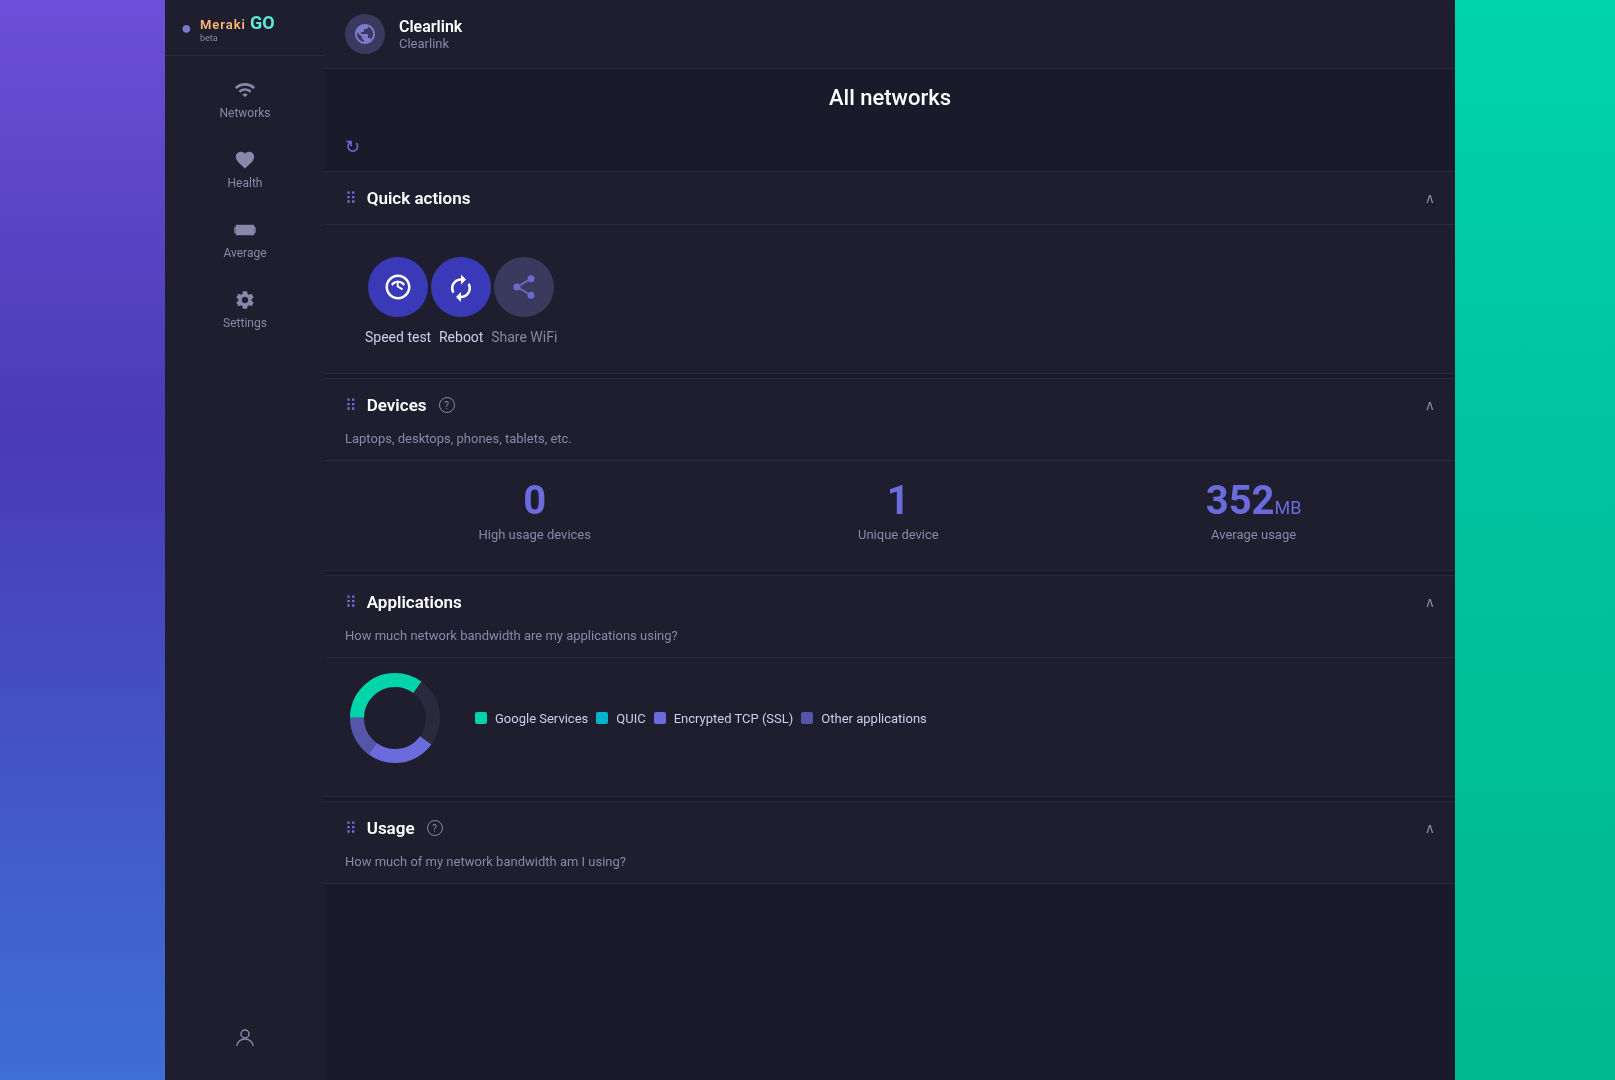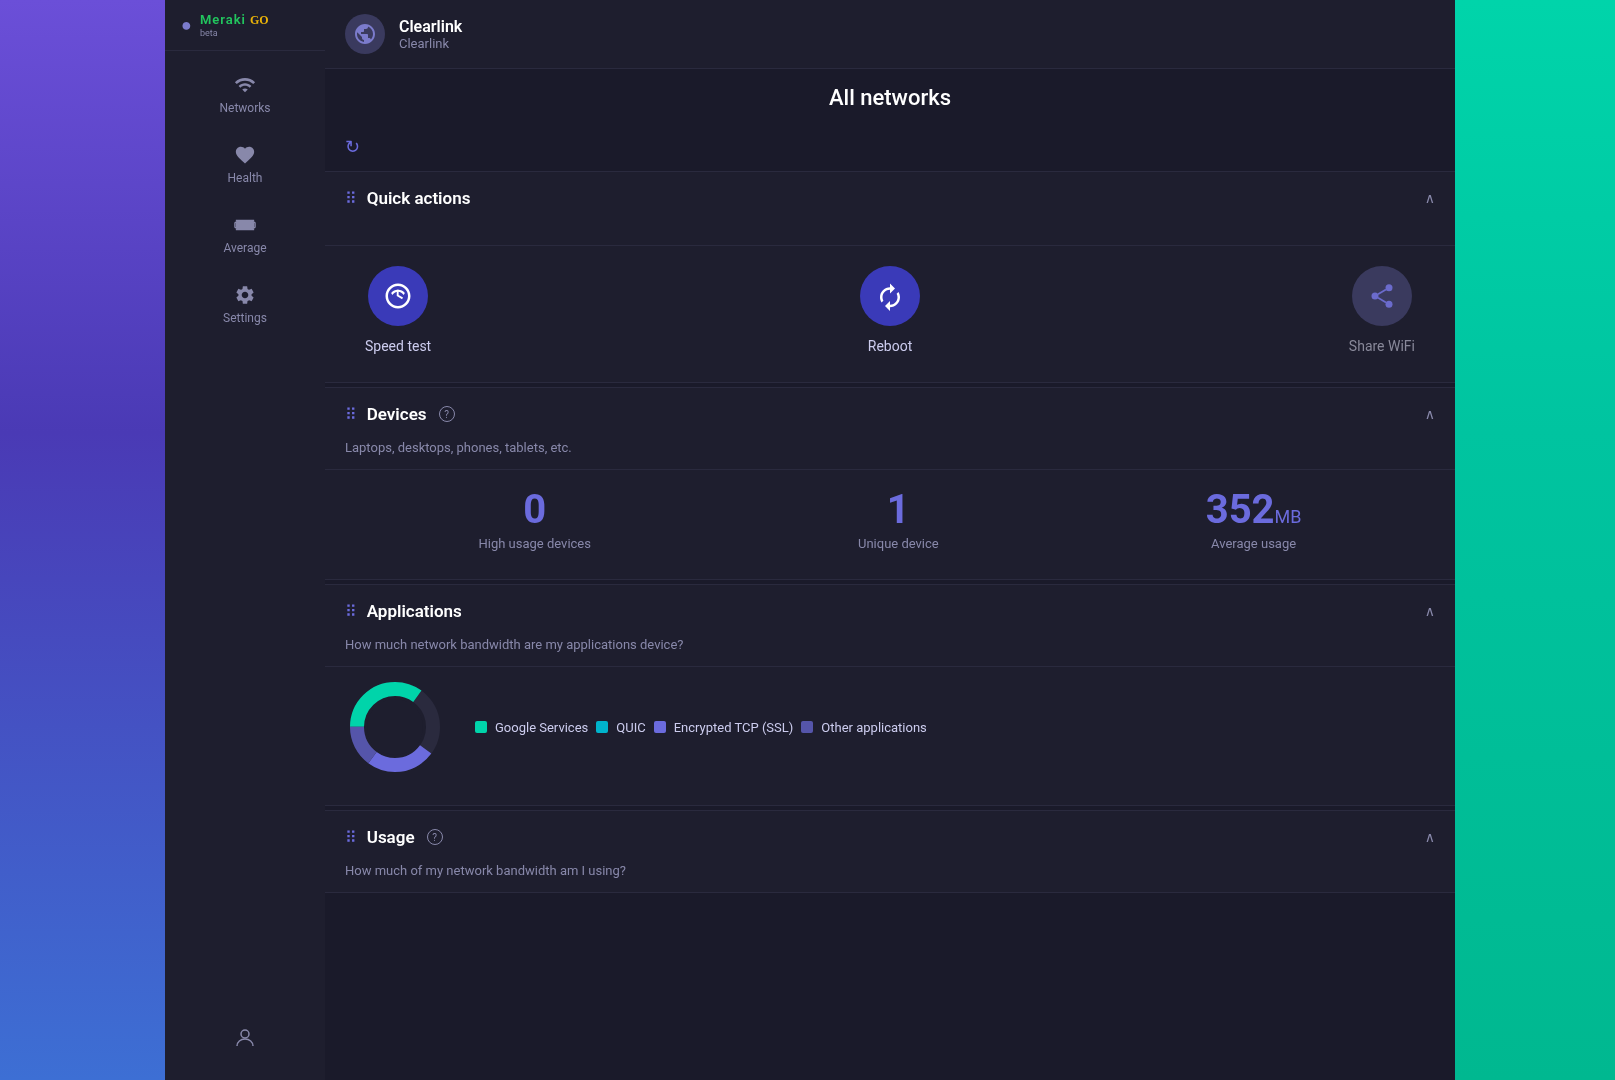--- a/index.html
+++ b/index.html
@@ -38,21 +38,21 @@
     .sidebar-logo {
       width: 100%;
       padding: 12px 16px;
       display: flex;
       align-items: center;
       gap: 8px;
       border-bottom: 1px solid #2a2a3e;
     }
 
     .logo-text {
-      color: #22c55e;
+      color: #fdba74;
       font-size: 13px;
       font-weight: 600;
       letter-spacing: 1px;
     }
 
     .logo-beta {
       color: #8888aa;
       font-size: 9px;
     }
 
@@ -288,25 +288,24 @@
       border: 1px solid #8888aa;
       color: #8888aa;
       font-size: 10px;
       cursor: pointer;
       margin-left: 4px;
     }
 
     
     .quick-actions-grid {
       display: flex;
-      justify-content: space-between;
-      align-items: center;
-      padding: 20px 40px 28px;
+      justify-content: flex-start;
+      align-items: center;
+      padding: 32px 40px 28px;
       border-top: 1px solid #2a2a3e;
-      margin-top: 21px;
     }
 
     .action-item {
       display: flex;
       flex-direction: column;
       align-items: center;
       gap: 12px;
       cursor: pointer;
     }
 
@@ -427,21 +426,21 @@
 <body>
 
 <div class="left-panel"></div>
 
 <div class="sidebar">
   <div class="sidebar-logo">
     <span style="color:#7b7bcc; font-size:18px;">●</span>
     <div>
       <div style="display:flex; align-items:baseline; gap:4px;">
         <span class="logo-text">Meraki</span>
-        <span style="color:#eab308; font-size:12px; font-weight:700;font-family:Liberation Serif, serif;">GO</span>
+        <span style="color:#5eead4; font-size:18px; font-weight:700;">GO</span>
       </div>
       <div class="logo-beta">beta</div>
     </div>
   </div>
 
   <nav class="sidebar-nav">
 
 
     <div class="nav-item">
       <div class="nav-icon">
@@ -592,21 +591,21 @@
     </div>
 
     <div class="section" style="margin-top:4px;">
       <div class="section-header">
         <div class="section-title-row">
           <span class="section-dots">⠿</span>
           <span class="section-title">Applications</span>
         </div>
         <span class="section-chevron">∧</span>
       </div>
-      <div class="section-subtitle">How much network bandwidth are my applications device?</div>
+      <div class="section-subtitle">How much network bandwidth are my applications using?</div>
       <div class="applications-content">
 
         <div class="donut-container">
           <svg class="donut-svg" viewBox="0 0 100 100">
 
             <circle cx="50" cy="50" r="38" fill="none" stroke="#2a2a3e" stroke-width="14"></circle>
 
             <circle cx="50" cy="50" r="38" fill="none" stroke="#00d4aa" stroke-width="14" stroke-dasharray="83.57 155.19" stroke-dashoffset="59.69" transform="rotate(-90 50 50)"></circle>
 
             <circle cx="50" cy="50" r="38" fill="none" stroke="#00b4cc" stroke-width="14" stroke-dasharray="59.69 179.07" stroke-dashoffset="0" transform="rotate(-90 50 50)" style="transform-origin:50px 50px; transform: rotate(calc(-90deg + 35% * 360deg))"></circle>

